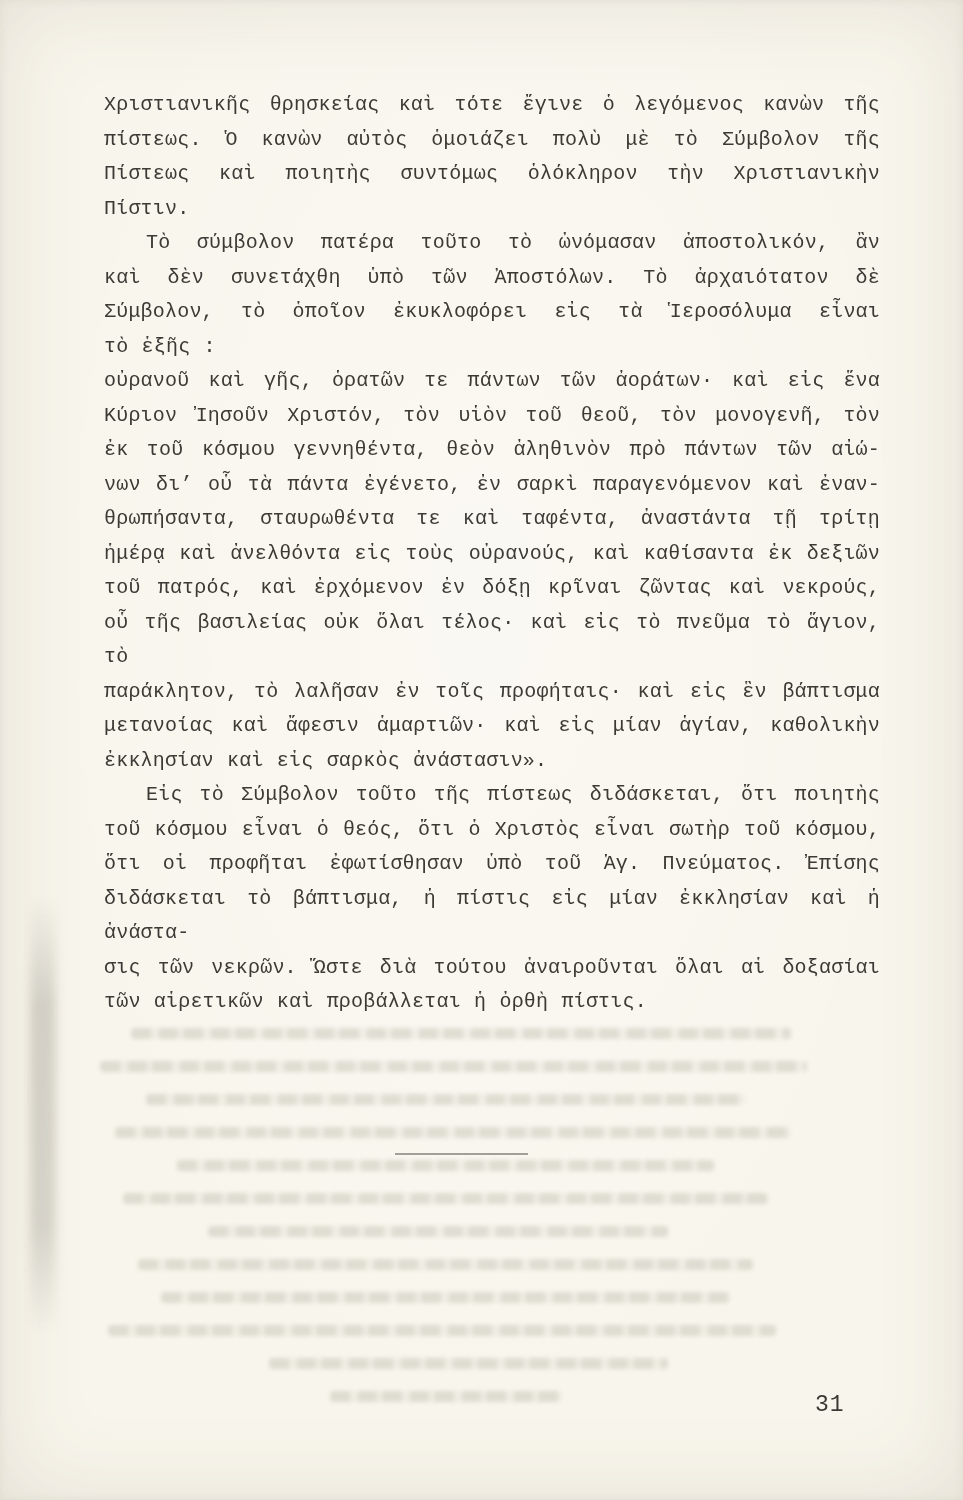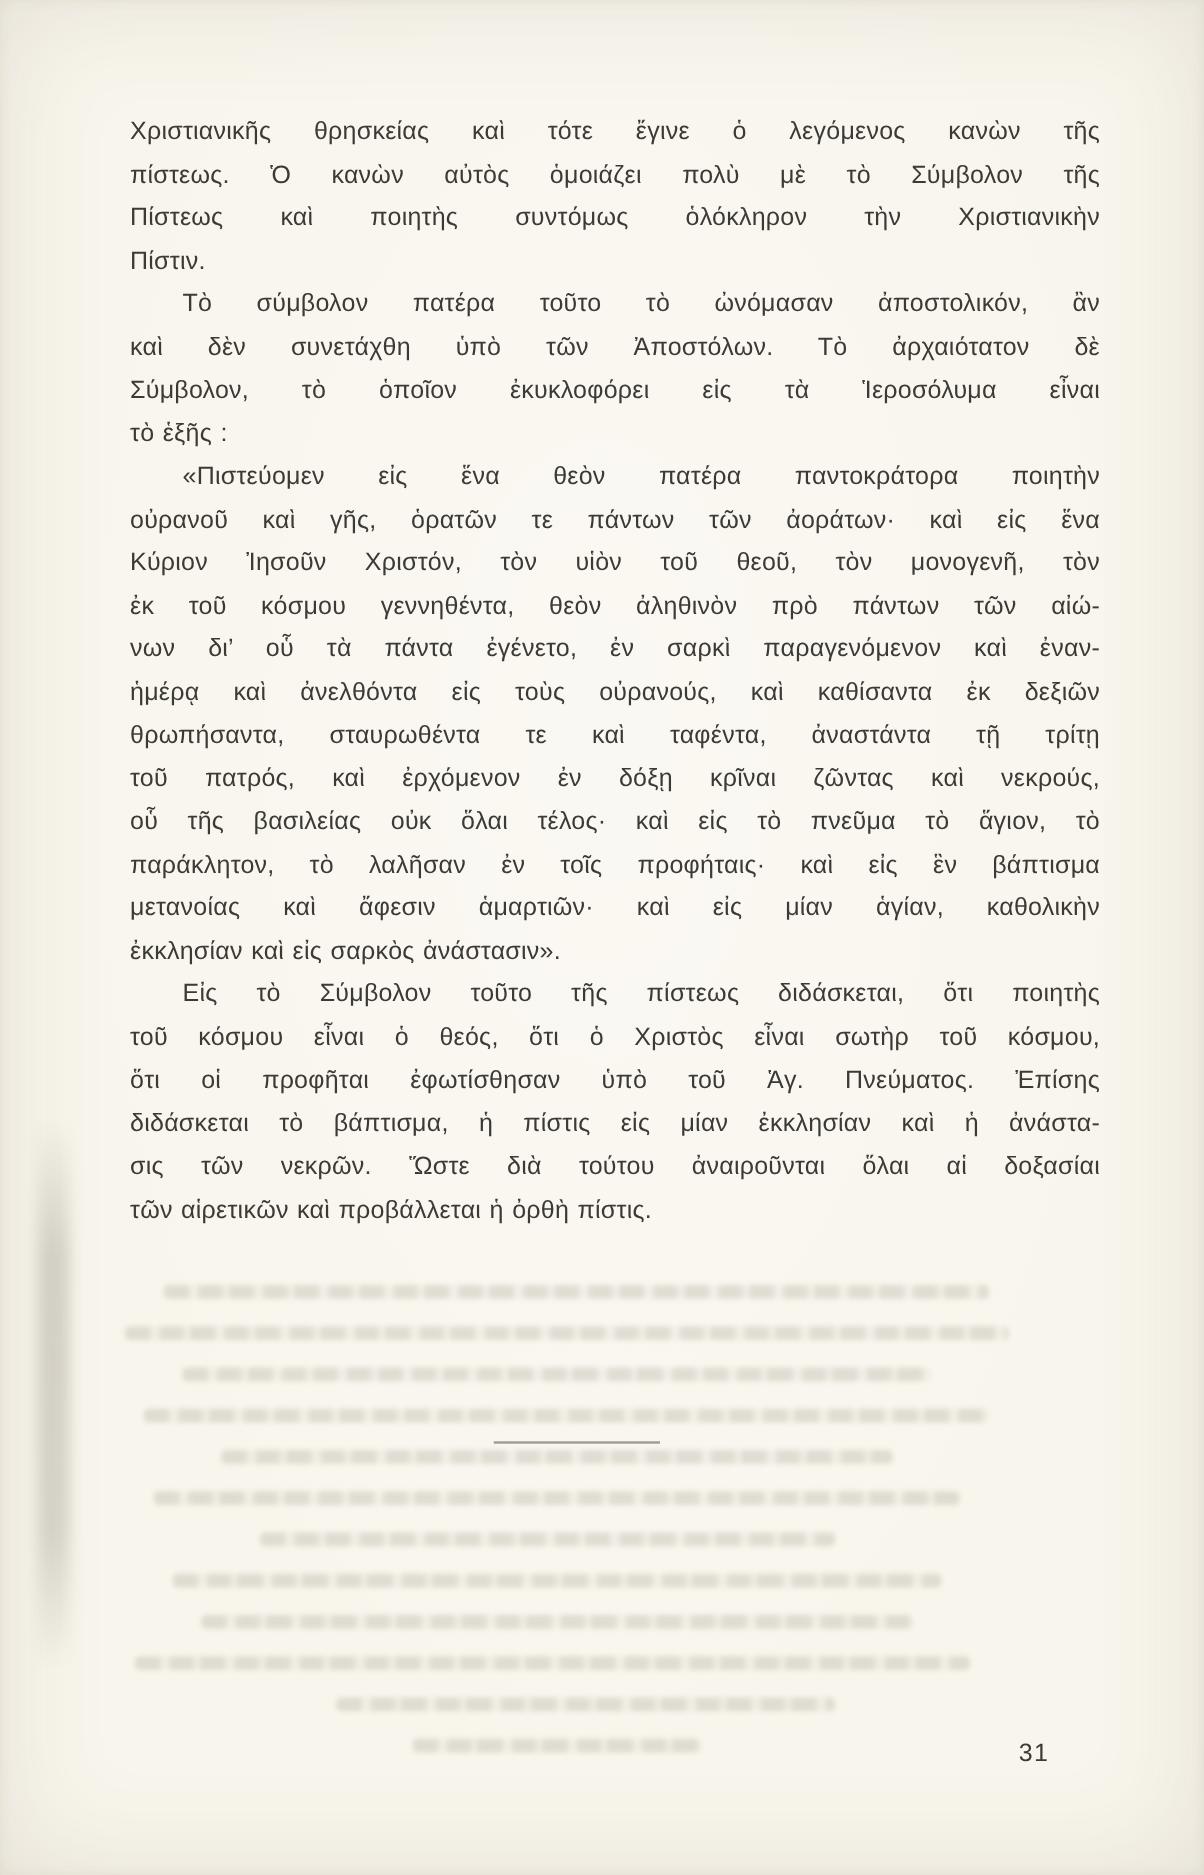--- a/index.html
+++ b/index.html
@@ -8,21 +8,21 @@
     --divider:#8a887e;
   }
   html,body{margin:0;padding:0;background:#e9e6dc;}
   .page{
     position:relative;
     width:963px;height:1500px;
     background:var(--paper);
     background-image:radial-gradient(ellipse at 50% 40%, rgba(255,255,255,0.35), rgba(0,0,0,0) 70%);
     box-shadow:inset 0 0 90px rgba(95,85,60,0.12), inset 0 0 10px rgba(95,85,60,0.08);
     overflow:hidden;
-    font-family:Liberation Sans, sans-serif;
+    font-family:Liberation Mono, monospace;
     color:var(--ink);
   }
   .text-block{
     position:absolute;
     top:88px;left:104px;width:776px;
     font-size:20px;
     line-height:34.5px;
     letter-spacing:0.2px;
     word-spacing:1px;
   }
@@ -59,45 +59,44 @@
     position:absolute;
     top:895px;left:30px;width:26px;height:440px;
     background:linear-gradient(180deg, rgba(70,65,55,0) 0%, rgba(70,65,55,0.55) 25%, rgba(70,65,55,0.5) 75%, rgba(70,65,55,0) 100%);
     filter:blur(5px);
     opacity:0.35;
     z-index:2;
   }
   .page-number{
     position:absolute;
     top:1392px;left:815px;
-    font-size:20px;
+    font-size:23px;
     letter-spacing:1px;
     z-index:3;
   }
 </style>
 </head>
 <body>
 
 <div class="page">
   <div class="text-block" id="text-block">
       <div class="line">Χριστιανικῆς θρησκείας καὶ τότε ἔγινε ὁ λεγόμενος κανὼν τῆς</div>
       <div class="line">πίστεως. Ὁ κανὼν αὐτὸς ὁμοιάζει πολὺ μὲ τὸ Σύμβολον τῆς</div>
       <div class="line">Πίστεως καὶ ποιητὴς συντόμως ὁλόκληρον τὴν Χριστιανικὴν</div>
       <div class="line last">Πίστιν.</div>
       <div class="line indent">Τὸ σύμβολον πατέρα τοῦτο τὸ ὠνόμασαν ἀποστολικόν, ἂν</div>
       <div class="line">καὶ δὲν συνετάχθη ὑπὸ τῶν Ἀποστόλων. Τὸ ἀρχαιότατον δὲ</div>
       <div class="line">Σύμβολον, τὸ ὁποῖον ἐκυκλοφόρει εἰς τὰ Ἱεροσόλυμα εἶναι</div>
       <div class="line last">τὸ ἑξῆς :</div>
-      <div class="line indent">«Πιστεύομεν εἰς ἕνα θεὸν πατέρα παντοκράτορα ποιητὴν</div>
       <div class="line">οὐρανοῦ καὶ γῆς, ὁρατῶν τε πάντων τῶν ἀοράτων· καὶ εἰς ἕνα</div>
       <div class="line">Κύριον Ἰησοῦν Χριστόν, τὸν υἱὸν τοῦ θεοῦ, τὸν μονογενῆ, τὸν</div>
       <div class="line">ἐκ τοῦ κόσμου γεννηθέντα, θεὸν ἀληθινὸν πρὸ πάντων τῶν αἰώ-</div>
       <div class="line">νων δι’ οὗ τὰ πάντα ἐγένετο, ἐν σαρκὶ παραγενόμενον καὶ ἐναν-</div>
+      <div class="line">θρωπήσαντα, σταυρωθέντα τε καὶ ταφέντα, ἀναστάντα τῇ τρίτῃ</div>
       <div class="line">ἡμέρᾳ καὶ ἀνελθόντα εἰς τοὺς οὐρανούς, καὶ καθίσαντα ἐκ δεξιῶν</div>
-      <div class="line">θρωπήσαντα, σταυρωθέντα τε καὶ ταφέντα, ἀναστάντα τῇ τρίτῃ</div>
       <div class="line">τοῦ πατρός, καὶ ἐρχόμενον ἐν δόξῃ κρῖναι ζῶντας καὶ νεκρούς,</div>
       <div class="line">οὗ τῆς βασιλείας οὐκ ὅλαι τέλος· καὶ εἰς τὸ πνεῦμα τὸ ἅγιον, τὸ</div>
       <div class="line">παράκλητον, τὸ λαλῆσαν ἐν τοῖς προφήταις· καὶ εἰς ἓν βάπτισμα</div>
       <div class="line">μετανοίας καὶ ἄφεσιν ἁμαρτιῶν· καὶ εἰς μίαν ἁγίαν, καθολικὴν</div>
       <div class="line last">ἐκκλησίαν καὶ εἰς σαρκὸς ἀνάστασιν».</div>
       <div class="line indent">Εἰς τὸ Σύμβολον τοῦτο τῆς πίστεως διδάσκεται, ὅτι ποιητὴς</div>
       <div class="line">τοῦ κόσμου εἶναι ὁ θεός, ὅτι ὁ Χριστὸς εἶναι σωτὴρ τοῦ κόσμου,</div>
       <div class="line">ὅτι οἱ προφῆται ἐφωτίσθησαν ὑπὸ τοῦ Ἁγ. Πνεύματος. Ἐπίσης</div>
       <div class="line">διδάσκεται τὸ βάπτισμα, ἡ πίστις εἰς μίαν ἐκκλησίαν καὶ ἡ ἀνάστα-</div>
       <div class="line">σις τῶν νεκρῶν. Ὥστε διὰ τούτου ἀναιροῦνται ὅλαι αἱ δοξασίαι</div>

